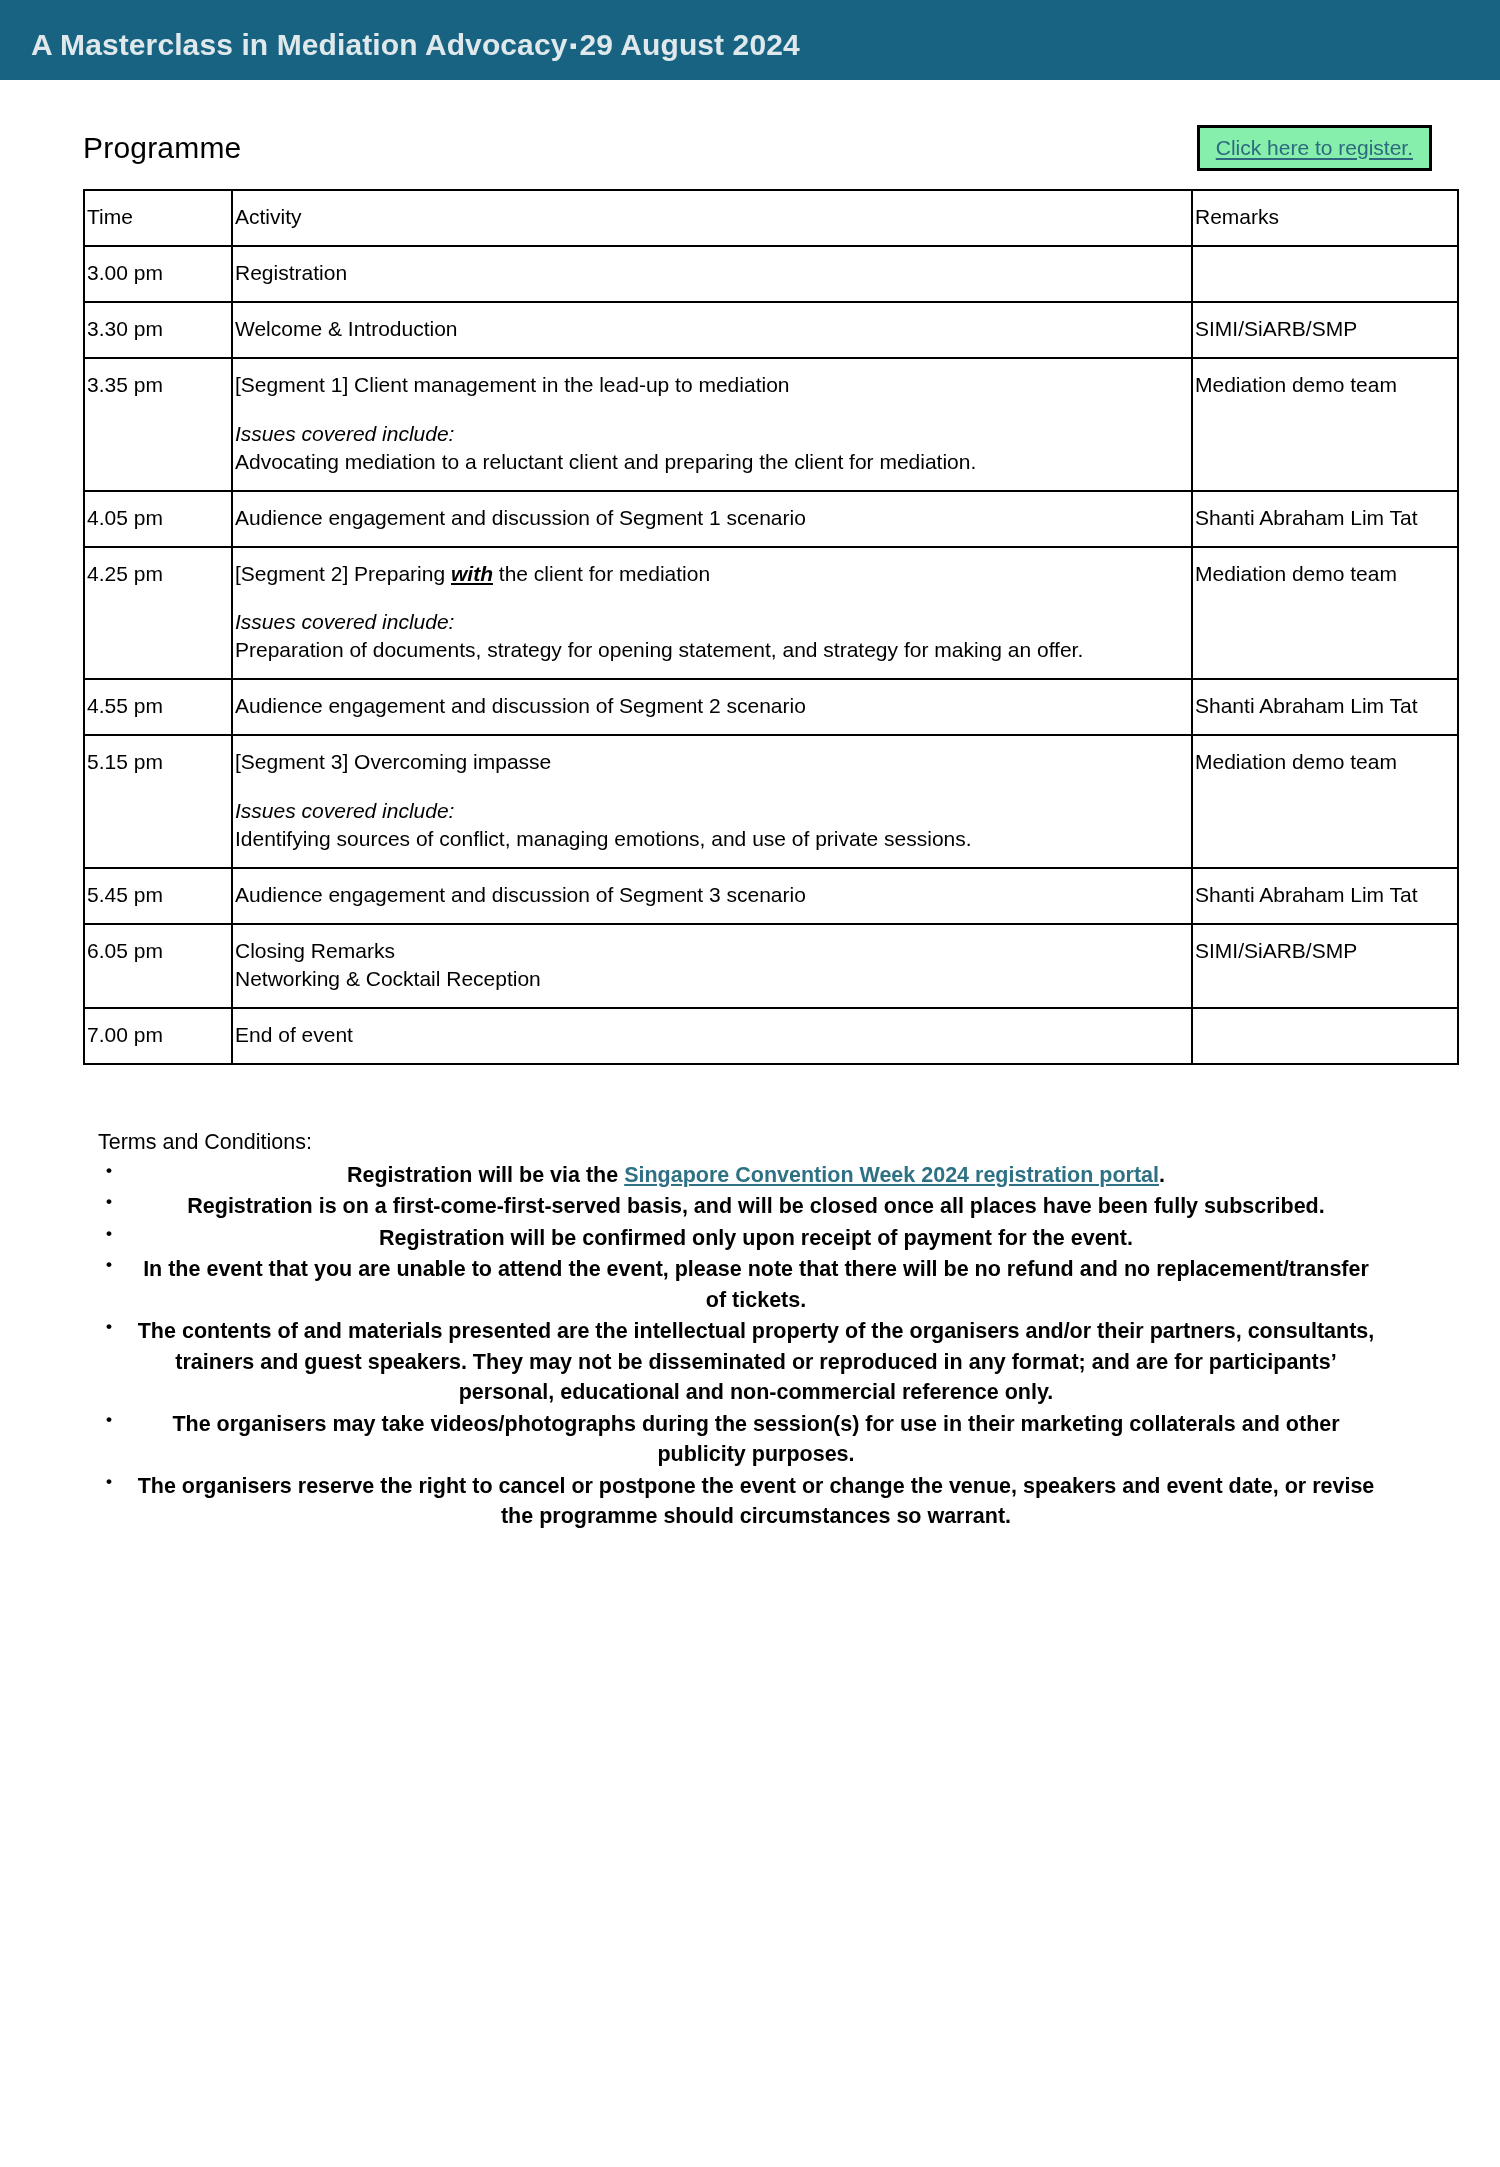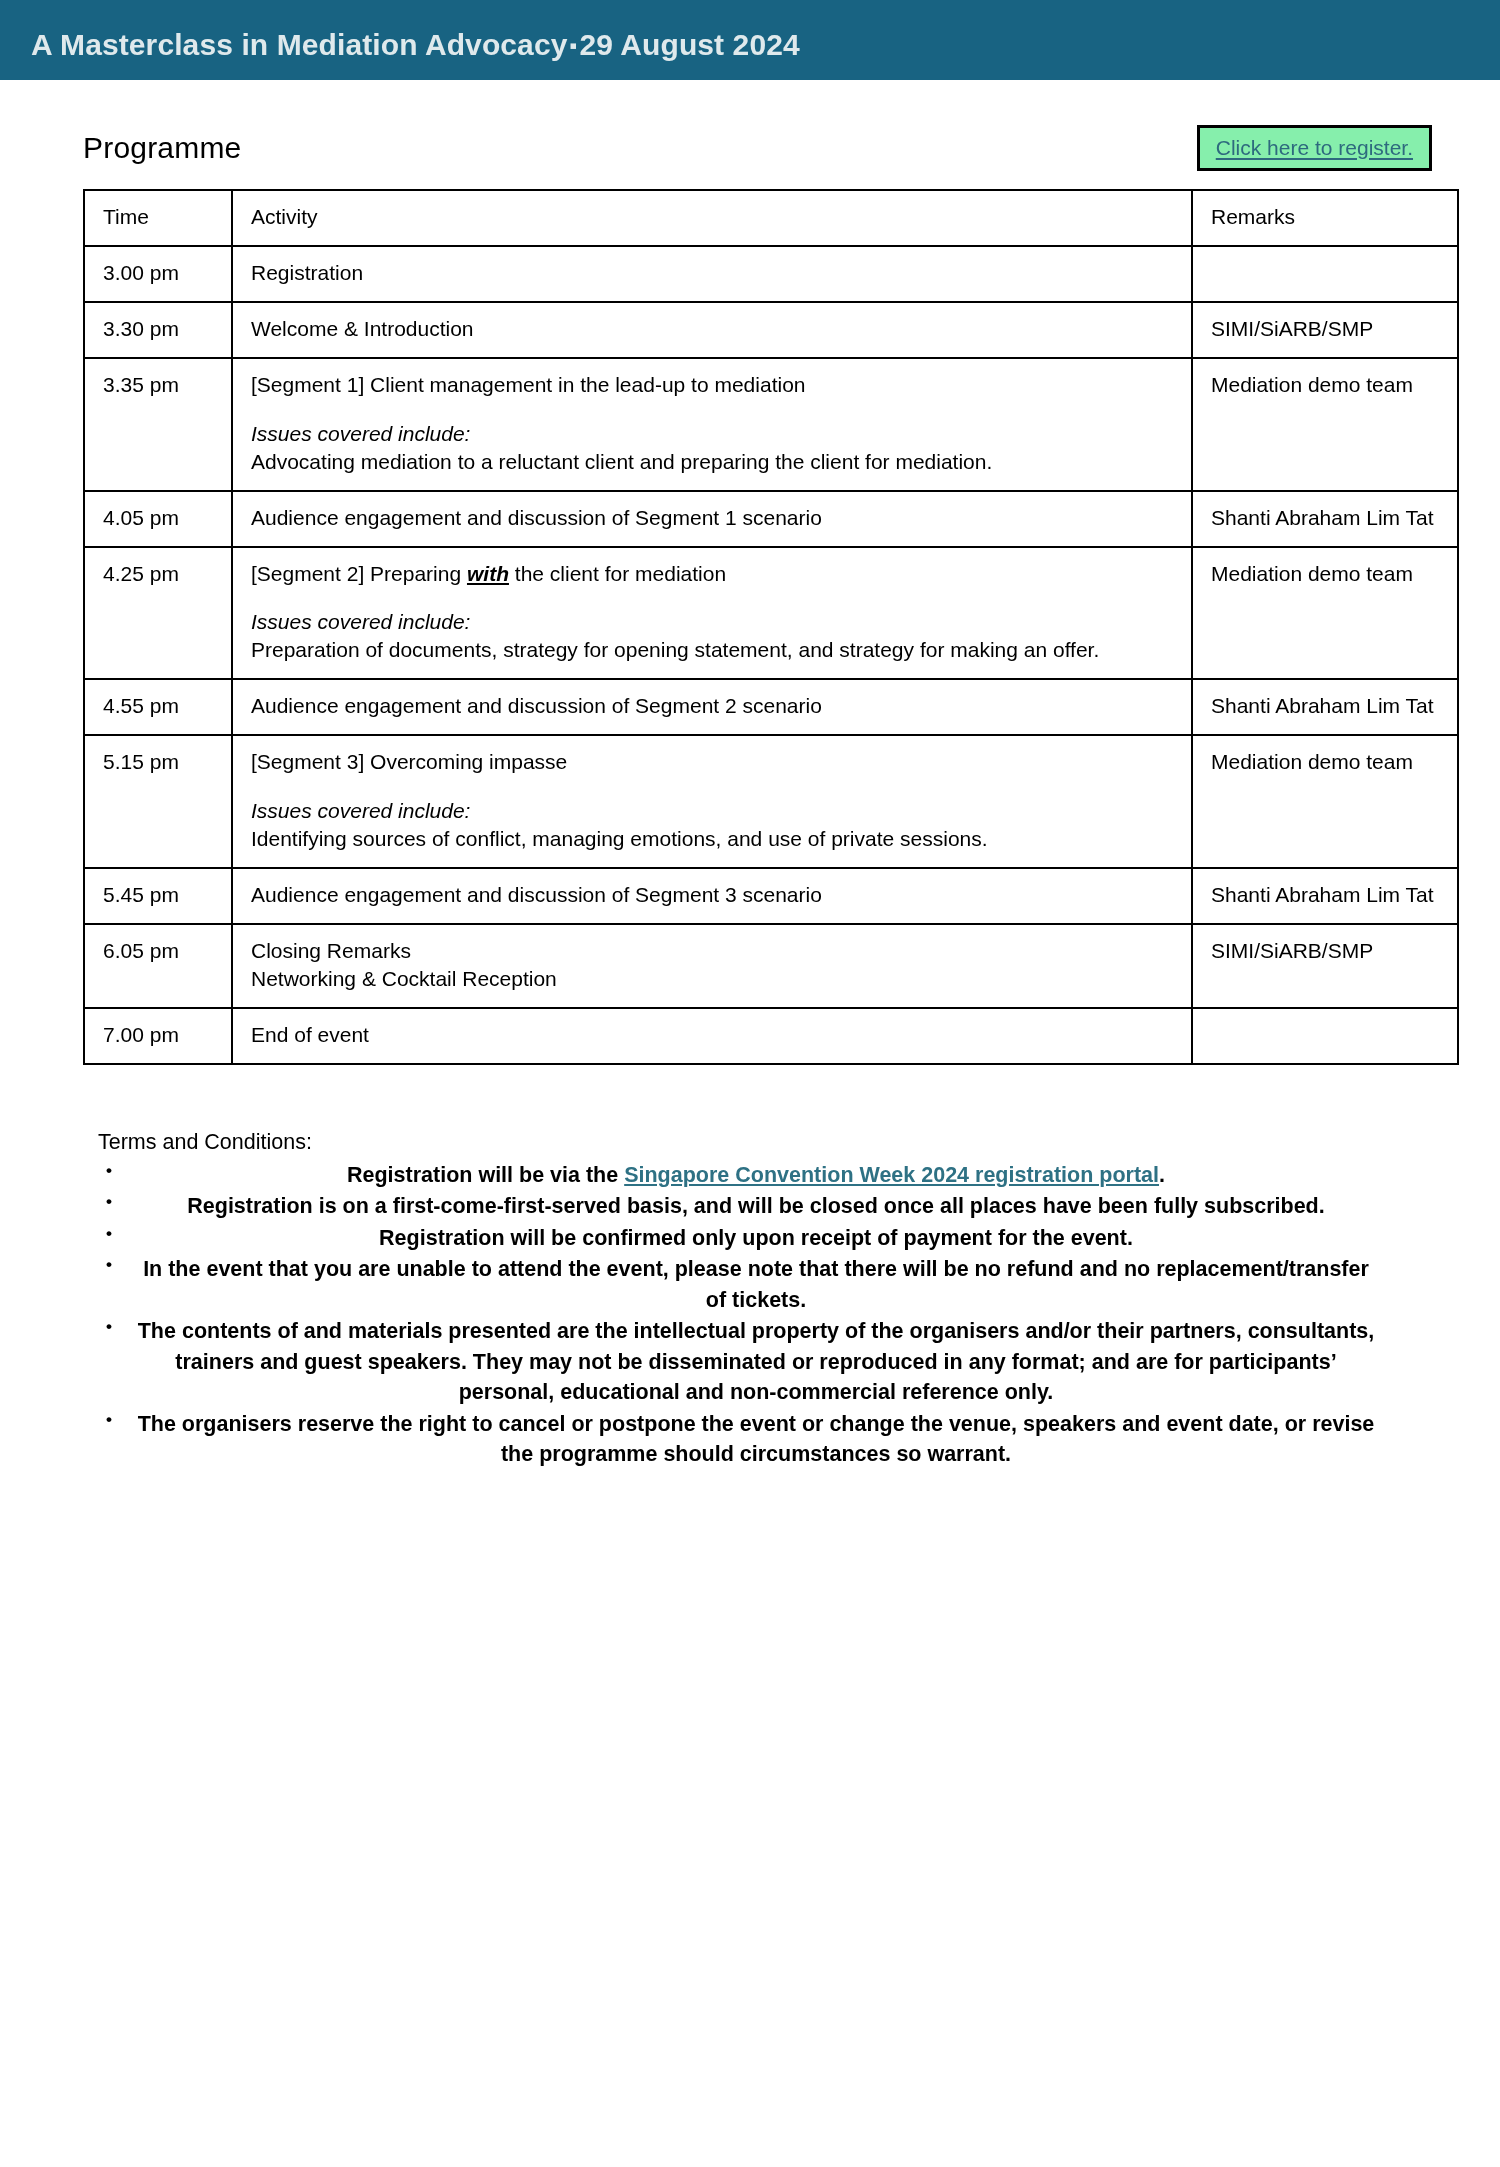--- a/index.html
+++ b/index.html
@@ -79,21 +79,21 @@
   
   table.programme {
     border-collapse: collapse;
     width: 1374px;
     table-layout: fixed;
     margin-left: 3px;
   }
   table.programme td, table.programme th {
     border: 2px solid #000;
     vertical-align: top;
-    padding: 12px 14px 14px 18px;
+    padding: 12px 14px 14px 2px;
     font-size: 21px;
     line-height: 1.34;
     text-align: left;
     font-weight: normal;
   }
   col.c-time   { width: 148px; }
   col.c-act    { width: 960px; }
   col.c-rem    { width: 266px; }
 
   .cell-title { white-space: normal; }
@@ -272,17 +272,18 @@
   </table>
 
   <div class="terms">
     <div class="terms-heading">Terms and Conditions:</div>
     <ul class="terms-list">
       <li><span>Registration will be via the </span><a class="portal-link" href="#">Singapore Convention Week 2024 registration portal</a><span>.</span></li>
       <li><span>Registration is on a first-come-first-served basis, and will be closed once all places have been fully subscribed.</span></li>
       <li><span>Registration will be confirmed only upon receipt of payment for the event.</span></li>
       <li><span>In the event that you are unable to attend the event, please note that there will be no refund and no replacement/transfer of tickets.</span></li>
       <li><span>The contents of and materials presented are the intellectual property of the organisers and/or their partners, consultants, trainers and guest speakers. They may not be disseminated or reproduced in any format; and are for participants’ personal, educational and non-commercial reference only.</span></li>
+      <li><span>The organisers may take videos/photographs during the session(s) for use in their marketing collaterals and other publicity purposes.</span></li>
       <li><span>The organisers reserve the right to cancel or postpone the event or change the venue, speakers and event date, or revise the programme  should circumstances so warrant.</span></li>
     </ul>
   </div>
 
 </div>
 
 </body></html>

